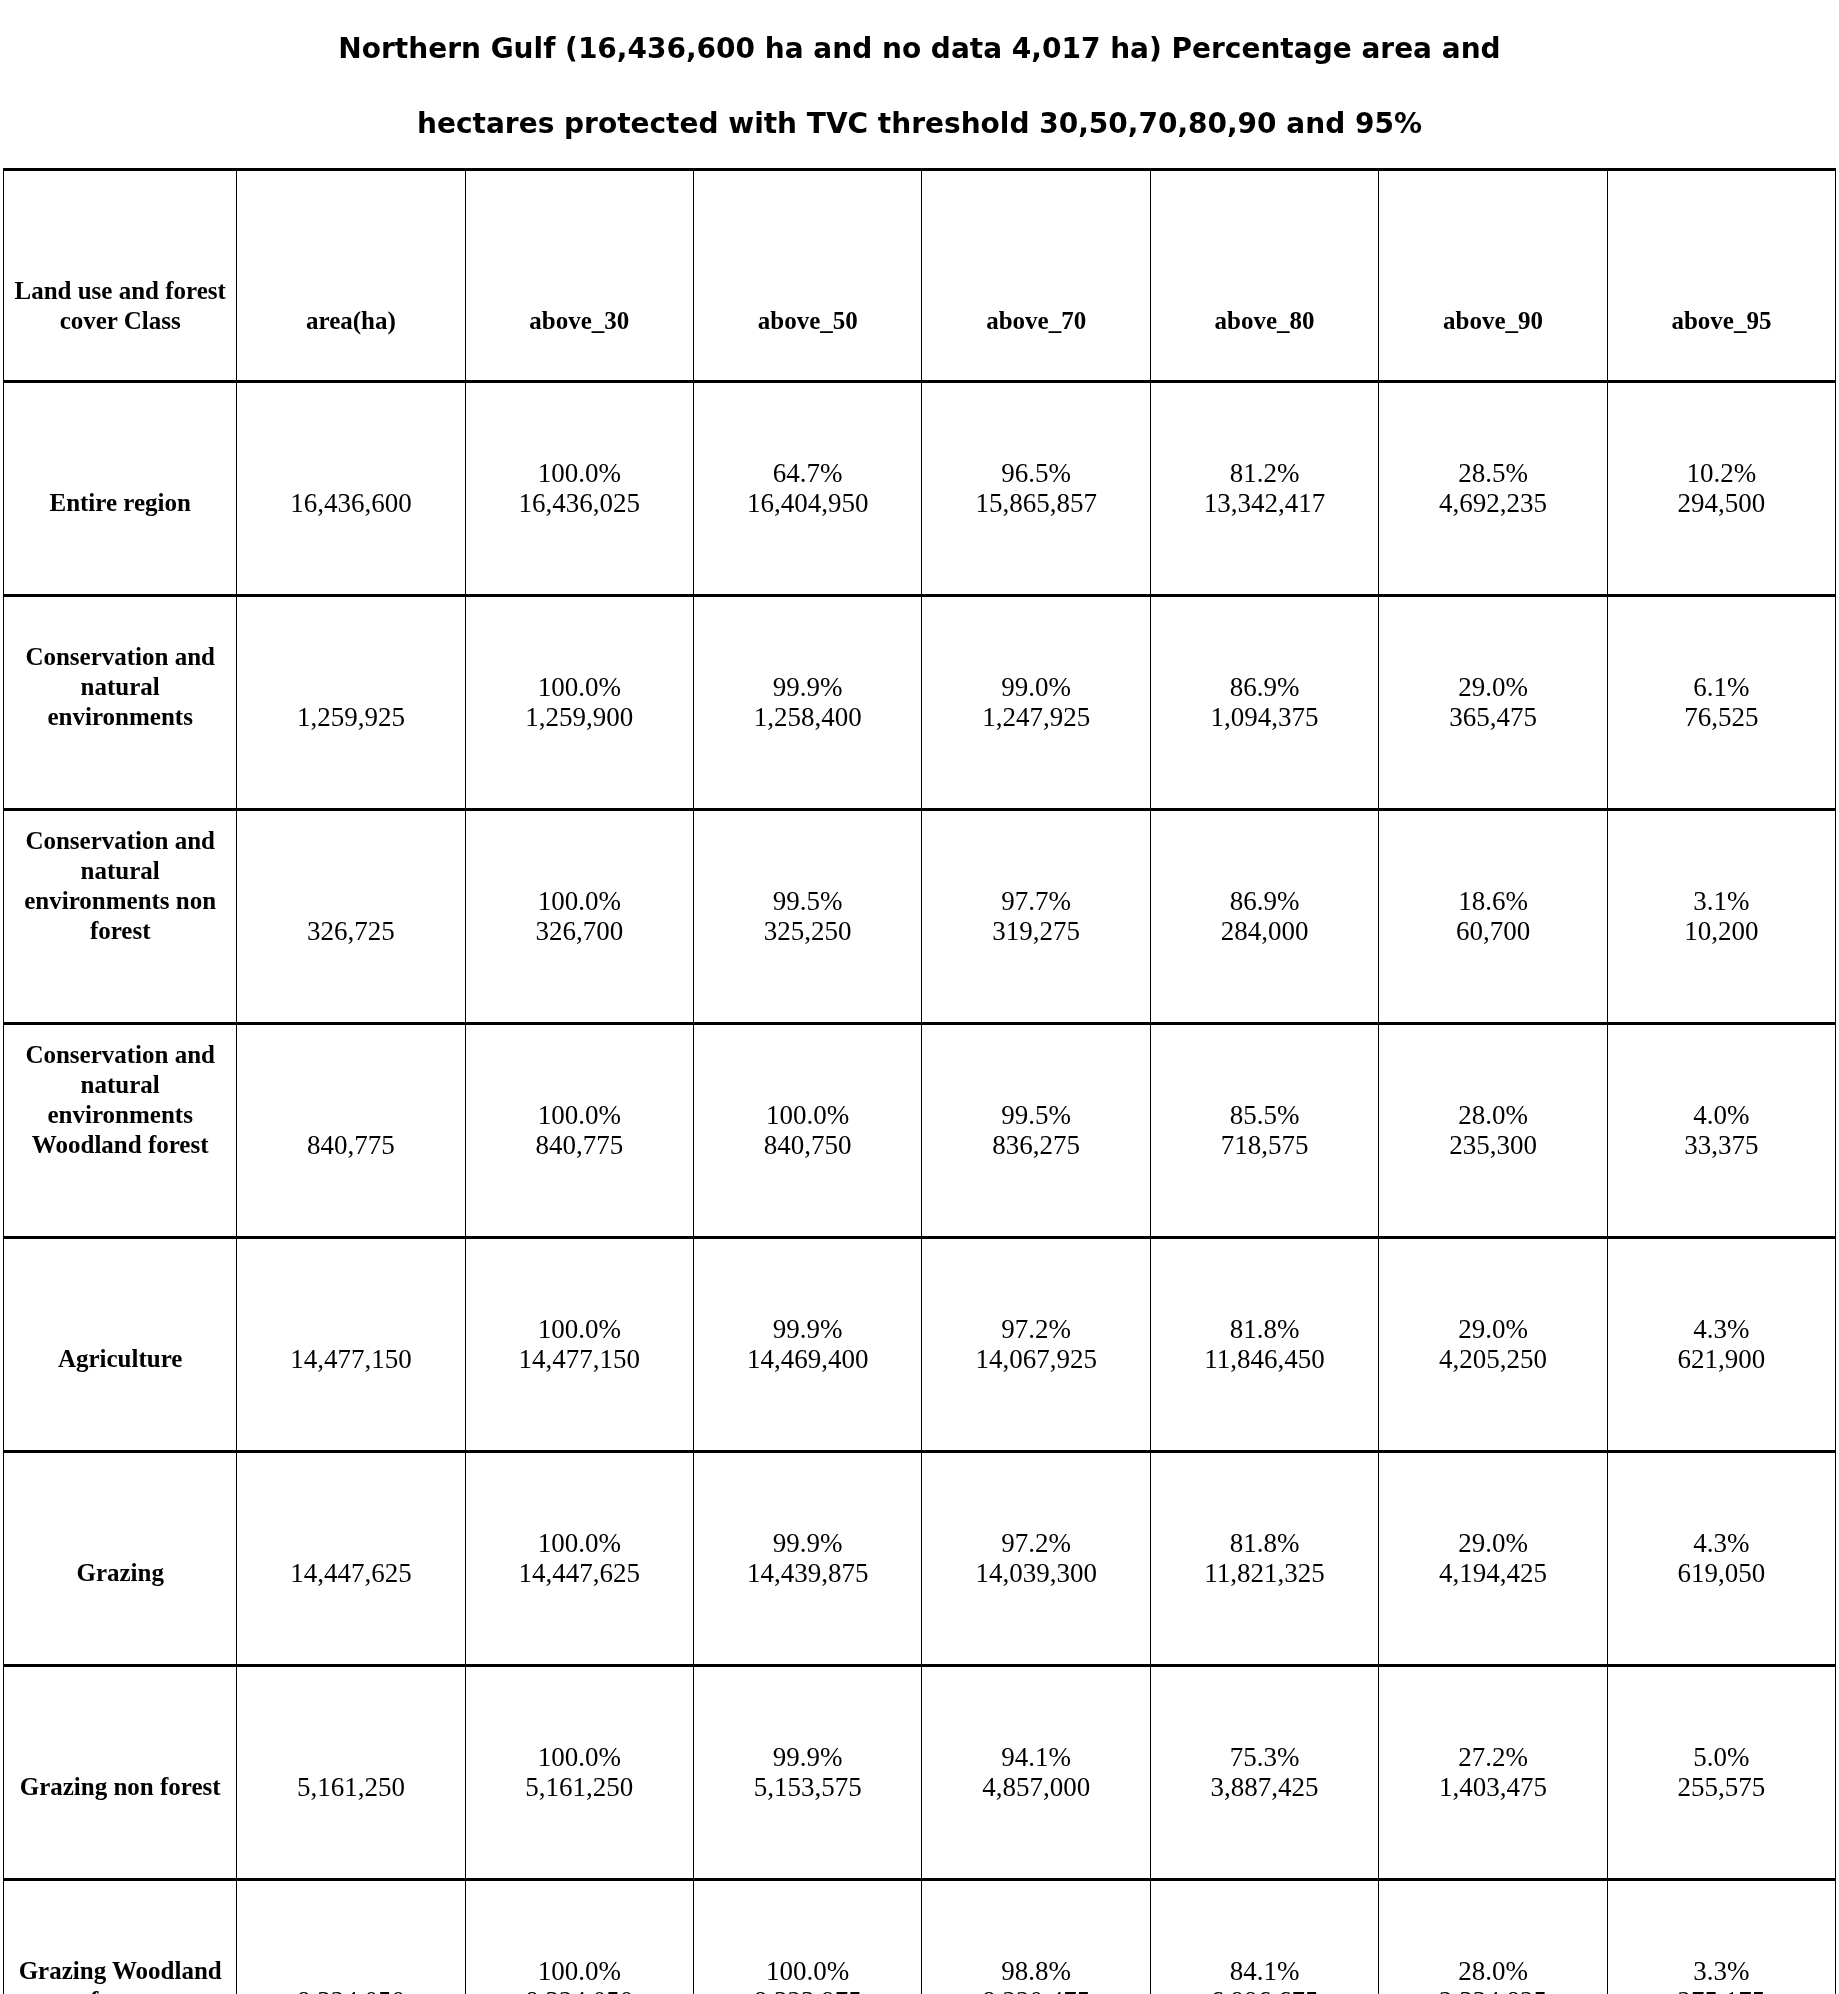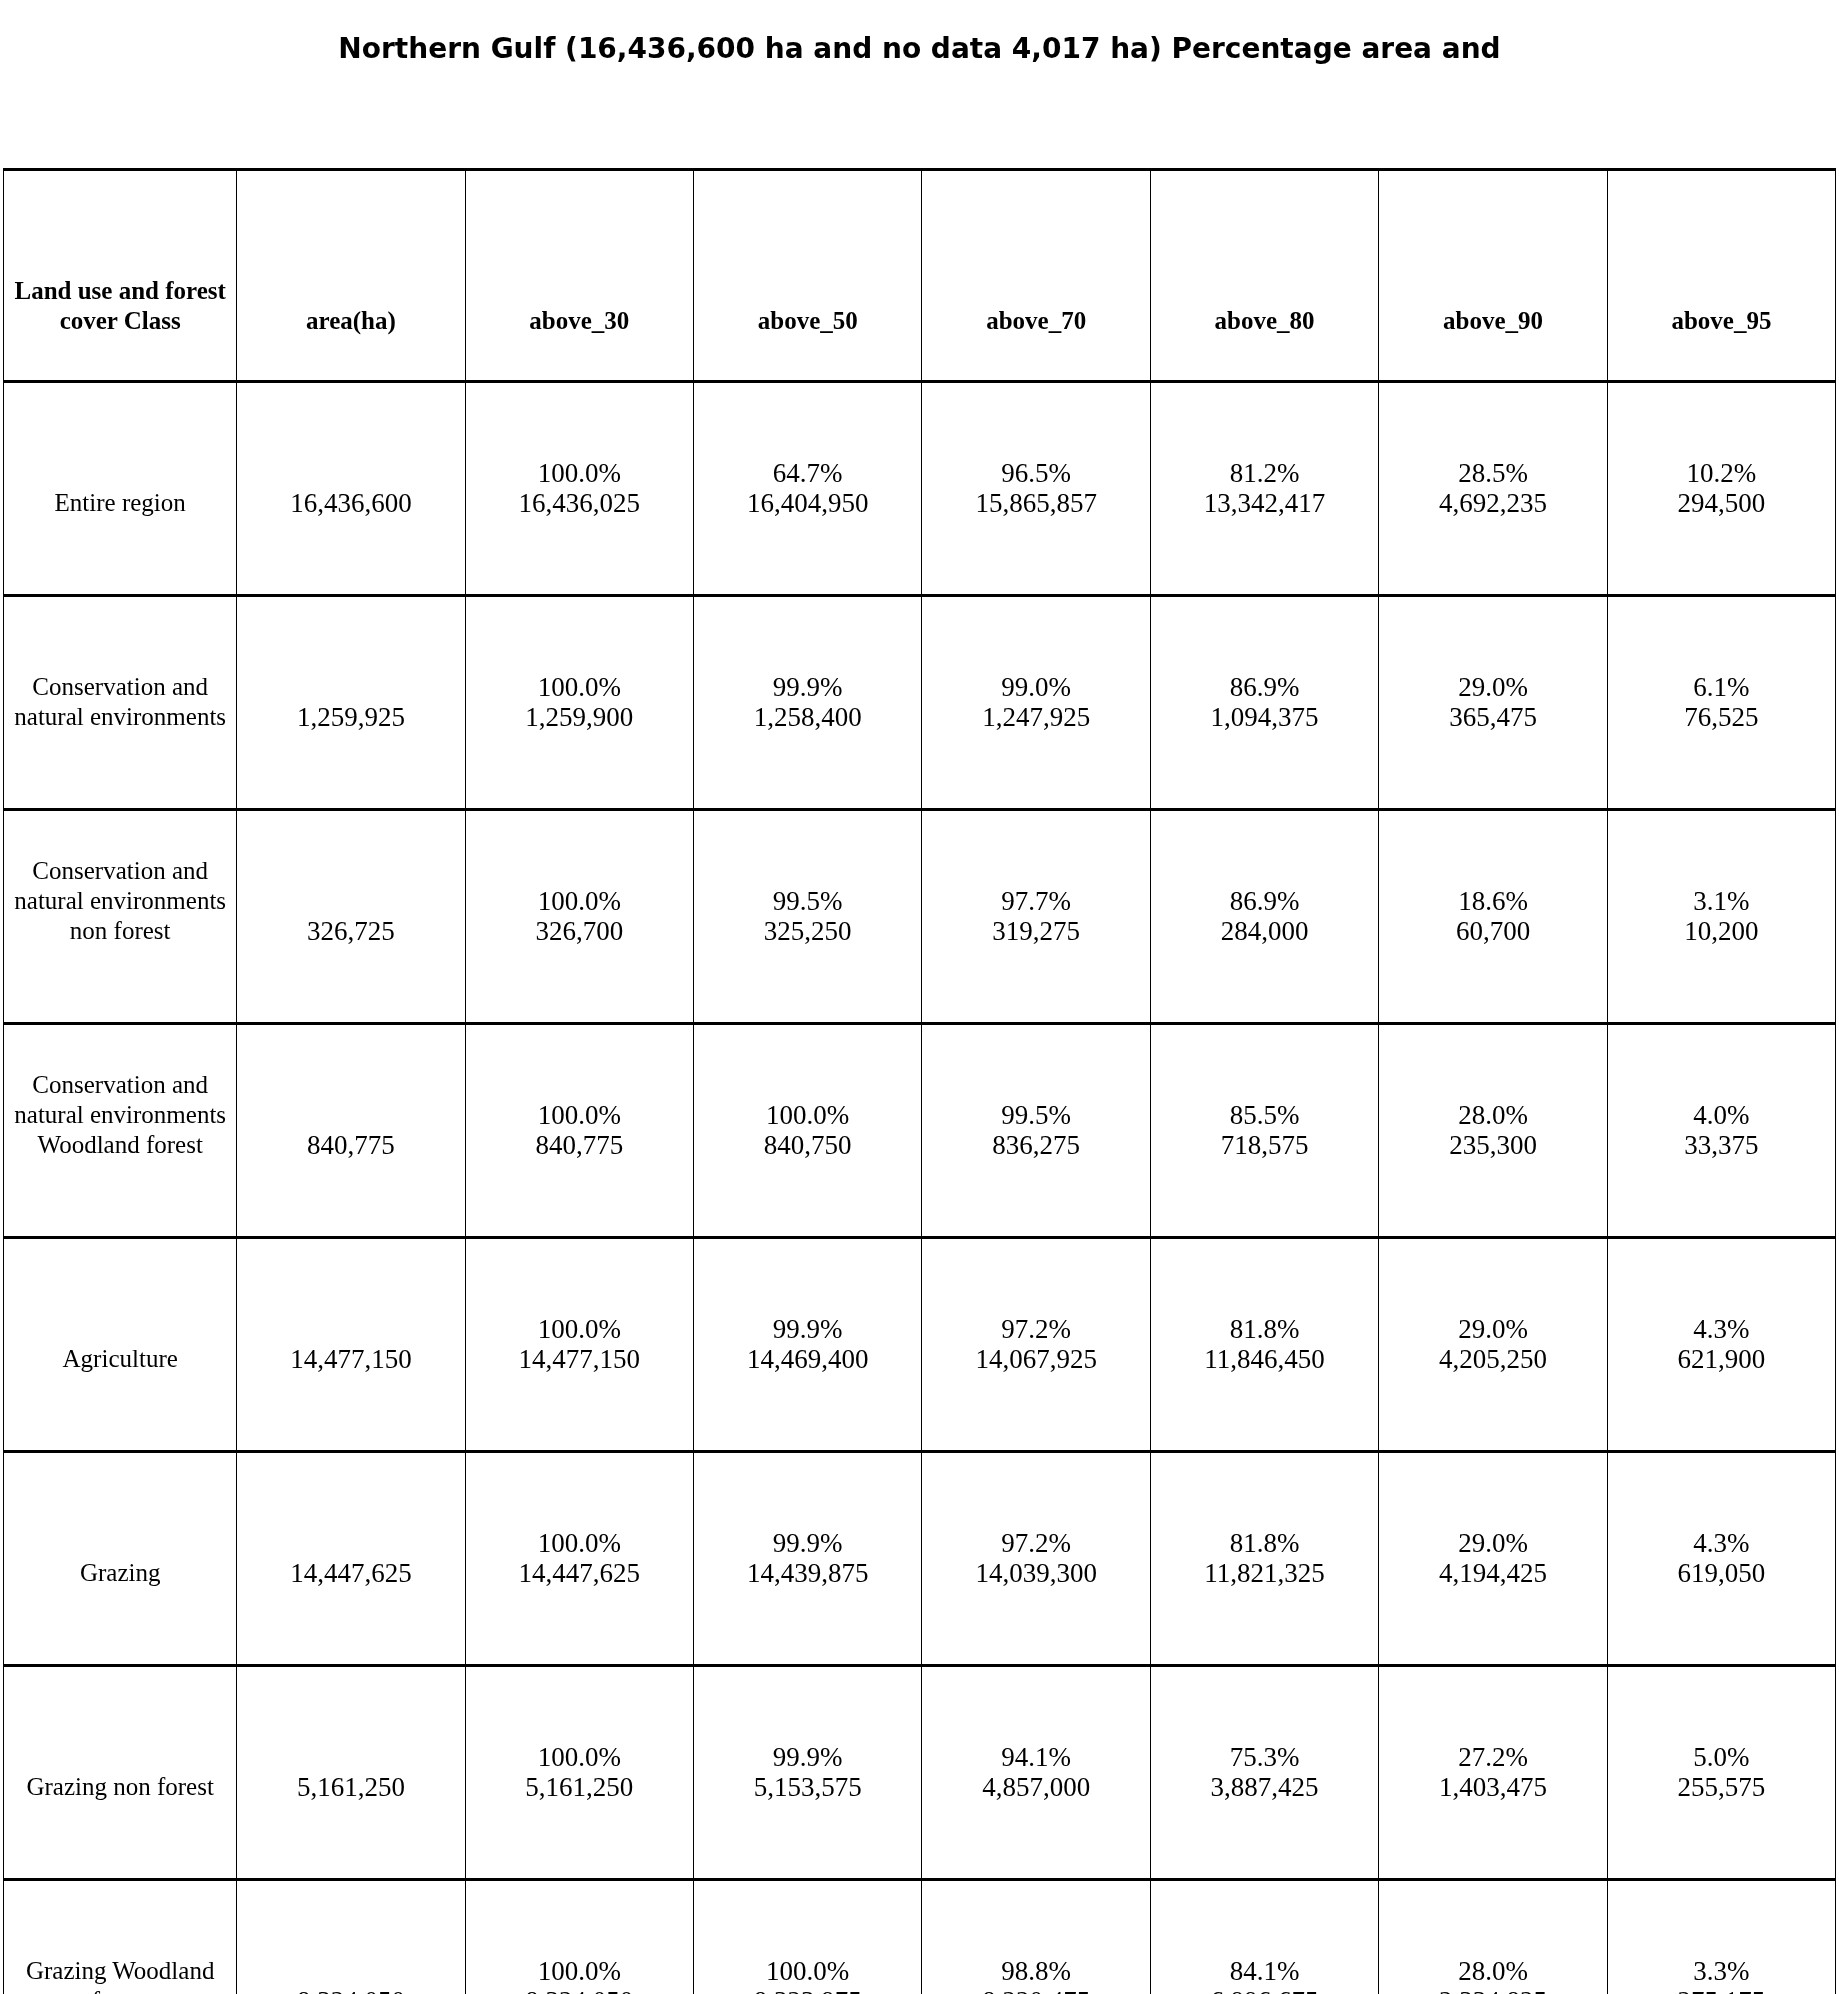--- a/index.html
+++ b/index.html
@@ -15,29 +15,30 @@
                    border-collapse:collapse;table-layout:fixed;background:#fff;}
   table.data-table td,table.data-table th{
       border-left:1.6px solid #000;border-right:1.6px solid #000;
       border-top:3.6px solid #000;border-bottom:3.6px solid #000;
       vertical-align:bottom;text-align:center;padding:0 5.6px 76px 5.6px;
       overflow:hidden;}
   table.data-table th{padding-bottom:44px;font-weight:bold;
       font-size:25px;line-height:30px;font-family:"Liberation Serif",serif;}
   tr.hdr-row{height:212px;}
   tr.body-row{height:214px;}
-  td.lblcell{font-weight:normal;font-size:25px;line-height:30px;}
+  td.lblcell{font-weight:bold;font-size:25px;line-height:30px;}
   td.numcell{font-size:27px;line-height:30px;font-weight:normal;}
   td.numcell .pct,td.numcell .ha{display:block;}
 </style>
 </head>
 <body>
 
 <div class="title">
   <div>Northern Gulf (16,436,600 ha and no data 4,017 ha) Percentage area and</div>
+  <div>hectares protected with TVC threshold 30,50,70,80,90 and 95%</div>
 </div>
 
 <table class="data-table">
   <colgroup>
       <col style="width:233px">
       <col>
       <col>
       <col>
       <col>
       <col>

